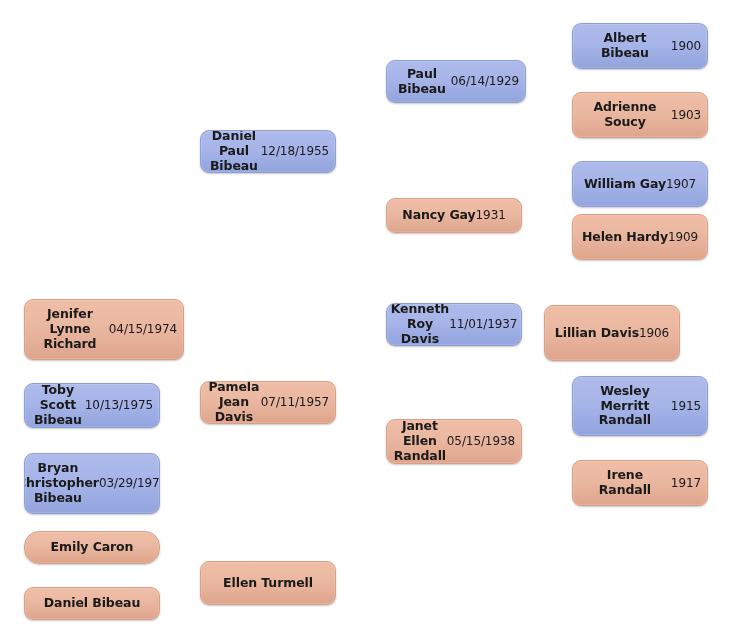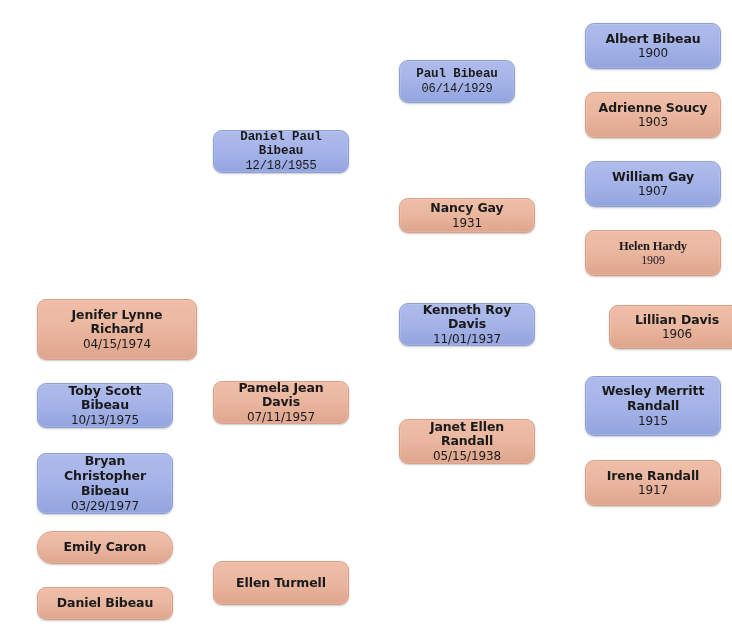--- a/index.html
+++ b/index.html
@@ -22,31 +22,29 @@
     top: 0;
     width: 732px;
     height: 643px;
   }
 
   .person-card {
     position: absolute;
     box-sizing: border-box;
     border-radius: 9px;
     display: flex;
-    flex-direction: column;
     align-items: center;
     justify-content: center;
     text-align: center;
     line-height: 1.18;
     color: #1a1a1a;
     border: 1px solid rgba(120,120,140,0.30);
     box-shadow: 0 1px 2px rgba(0,0,0,0.22), 0 0 0 0.5px rgba(255,255,255,0.25) inset;
     padding: 10px 6px;
     overflow: hidden;
-    margin-left: 13px;
   }
 
   .person-card.male {
     background: linear-gradient(to bottom, #aebbeb 0%, #a6b4e8 45%, #93a4de 100%);
     border-color: #8e9fd4;
   }
 
   .person-card.female {
     background: linear-gradient(to bottom, #f0bda6 0%, #eab7a0 45%, #dfa58d 100%);
     border-color: #d79f88;
@@ -80,32 +78,32 @@
     <div class="person-card male" style="left: 24px; top: 453px; width: 136px; height: 61px;">
       <div class="person-name">Bryan Christopher Bibeau</div>
       <div class="person-date">03/29/1977</div>
     </div>
     <div class="person-card female" style="left: 24px; top: 531px; width: 136px; height: 33px; border-radius: 15px;">
       <div class="person-name">Emily Caron</div>
     </div>
     <div class="person-card female" style="left: 24px; top: 587px; width: 136px; height: 33px;">
       <div class="person-name">Daniel Bibeau</div>
     </div>
-    <div class="person-card male" style="left: 200px; top: 130px; width: 136px; height: 43px; font-family: Liberation Mono, monospace;">
+    <div class="person-card male" style="left: 200px; top: 130px; width: 136px; height: 43px;">
       <div class="person-name">Daniel Paul Bibeau</div>
       <div class="person-date">12/18/1955</div>
     </div>
     <div class="person-card female" style="left: 200px; top: 381px; width: 136px; height: 43px;">
       <div class="person-name">Pamela Jean Davis</div>
       <div class="person-date">07/11/1957</div>
     </div>
     <div class="person-card female" style="left: 200px; top: 561px; width: 136px; height: 44px;">
       <div class="person-name">Ellen Turmell</div>
     </div>
-    <div class="person-card male" style="left: 386px; top: 60px; width: 116px; height: 43px; font-family: Liberation Mono, monospace;">
+    <div class="person-card male" style="left: 386px; top: 60px; width: 140px; height: 43px;">
       <div class="person-name">Paul Bibeau</div>
       <div class="person-date">06/14/1929</div>
     </div>
     <div class="person-card female" style="left: 386px; top: 198px; width: 136px; height: 35px;">
       <div class="person-name">Nancy Gay</div>
       <div class="person-date">1931</div>
     </div>
     <div class="person-card male" style="left: 386px; top: 303px; width: 136px; height: 43px;">
       <div class="person-name">Kenneth Roy Davis</div>
       <div class="person-date">11/01/1937</div>
@@ -119,25 +117,25 @@
       <div class="person-date">1900</div>
     </div>
     <div class="person-card female" style="left: 572px; top: 92px; width: 136px; height: 46px;">
       <div class="person-name">Adrienne Soucy</div>
       <div class="person-date">1903</div>
     </div>
     <div class="person-card male" style="left: 572px; top: 161px; width: 136px; height: 46px; border-radius: 10px;">
       <div class="person-name">William Gay</div>
       <div class="person-date">1907</div>
     </div>
-    <div class="person-card female" style="left: 572px; top: 230px; width: 136px; height: 46px; font-family: Liberation Serif, serif;">
+    <div class="person-card female" style="left: 572px; top: 214px; width: 136px; height: 46px;">
       <div class="person-name">Helen Hardy</div>
       <div class="person-date">1909</div>
     </div>
-    <div class="person-card female" style="left: 596px; top: 305px; width: 136px; height: 44px;">
+    <div class="person-card female" style="left: 544px; top: 305px; width: 136px; height: 56px;">
       <div class="person-name">Lillian Davis</div>
       <div class="person-date">1906</div>
     </div>
     <div class="person-card male" style="left: 572px; top: 376px; width: 136px; height: 60px;">
       <div class="person-name">Wesley Merritt Randall</div>
       <div class="person-date">1915</div>
     </div>
     <div class="person-card female" style="left: 572px; top: 460px; width: 136px; height: 46px;">
       <div class="person-name">Irene Randall</div>
       <div class="person-date">1917</div>

